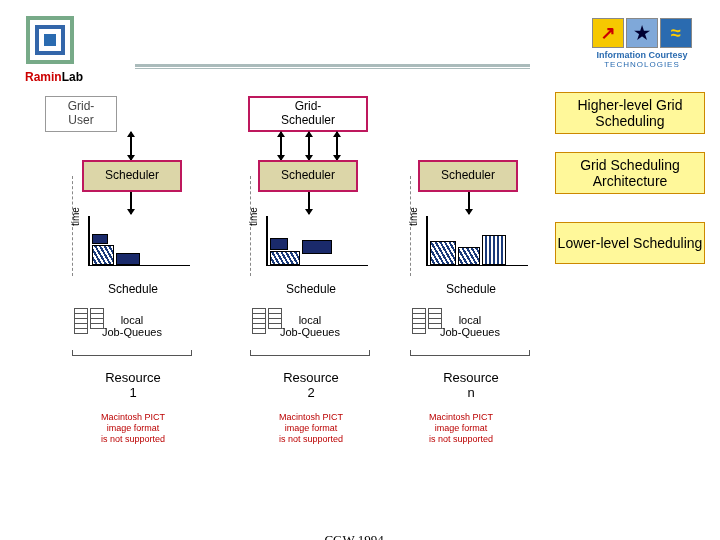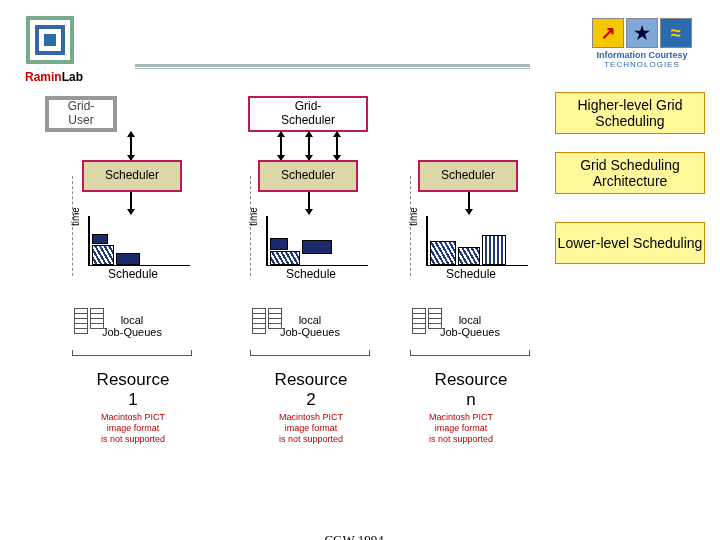--- a/index.html
+++ b/index.html
@@ -53,21 +53,21 @@
   .hr1 { position:absolute; top:64px; left:135px; width:395px; height:3px; background:#abb; }
   .hr2 { position:absolute; top:68px; left:135px; width:395px; height:1px; background:#abb; }
 
   .diagram {
     position: absolute;
     top: 88px; left: 0; right: 0; bottom: 40px;
   }
 
   .box {
     position: absolute;
-    border: 4px solid #be185d;
+    border: 1px solid #be185d;
     text-align: center;
     display: flex;
     align-items: center;
     justify-content: center;
     font-size: 12px;
     line-height: 1.15;
     background: #fff;
   }
   .grid-user { top: 8px; left: 45px; width: 72px; height: 36px; border-color:#999; color:#444;}
   .grid-sched { top: 8px; left: 248px; width: 120px; height: 36px; border-width:2px; }
@@ -105,36 +105,36 @@
   .bar { position:absolute; border:1px solid #000; }
   .solid-navy { background:#1a2a6b; }
   .hatch {
     background: repeating-linear-gradient(60deg,#fff,#fff 2px,#1a3a7a 2px,#1a3a7a 4px);
   }
   .vhatch {
     background: repeating-linear-gradient(90deg,#fff,#fff 2px,#1a3a7a 2px,#1a3a7a 4px);
   }
 
   .schedule-label {
-    position:absolute; top:179px; width:110px; text-align:center;
+    position:absolute; top:194px; width:110px; text-align:center;
     font-size:12px;
   }
   .sl1 { left: 78px; } .sl2 { left: 256px; } .sl3 { left: 416px; }
 
   .queue-group {
     position:absolute; top:218px; width:120px; height:50px;
   }
   .q1 { left:72px; } .q2 { left:250px; } .q3 { left:410px; }
   .queue-bracket-top { position:absolute; top:44px; left:0; right:0; height:6px; border-bottom:1px solid #555; border-left:1px solid #555; border-right:1px solid #555;}
   .queue-label { position:absolute; left:30px; top:8px; font-size:11px; text-align:center; line-height:1.1;}
   .qcol { position:absolute; top:2px; width:14px; }
   .qcell { width:14px; height:6px; border:1px solid #555; background:#fff; margin-bottom:-1px;}
 
   .resource-label {
-    position:absolute; top:282px; width:110px; text-align:center; font-size:17px;
+    position:absolute; top:282px; width:110px; text-align:center; font-size:13px;
   }
   .rl1 { left:78px; } .rl2 { left:256px; } .rl3 { left:416px; }
 
   .pict-err {
     position:absolute; top:324px; width:110px; text-align:center;
     font-size:9px; color:#b00; line-height:1.2;
   }
   .pe1 { left:78px; } .pe2 { left:256px; } .pe3 { left:406px; }
 
   .arrow {

